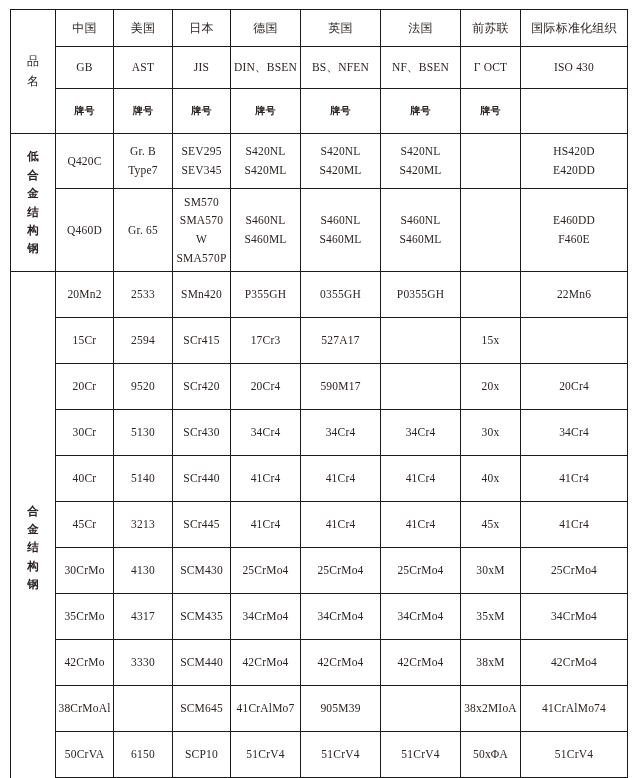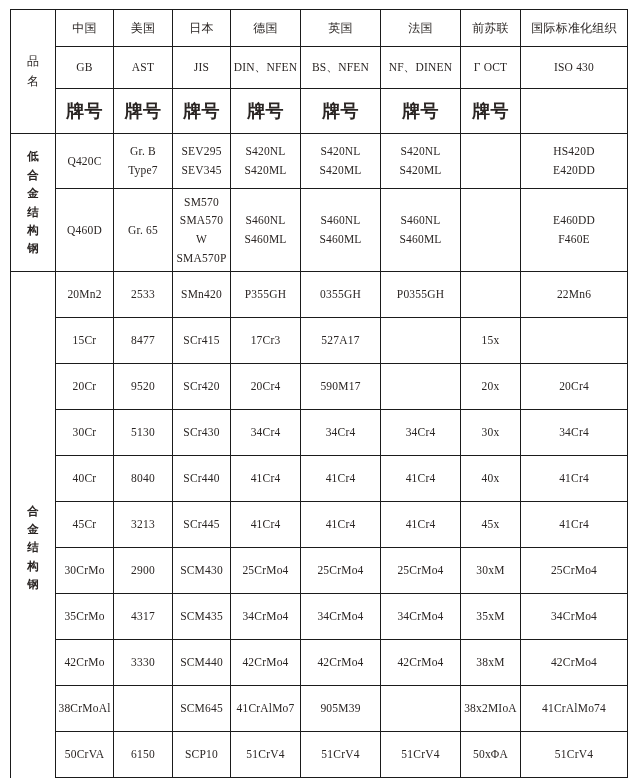--- a/index.html
+++ b/index.html
@@ -69,21 +69,21 @@
     width: 100%;
     text-align: center;
   }
   td.vcat .stack span {
     display: block;
     line-height: 1.6;
   }
   
   tr.hdr-country td { height: 34px; font-size: 12px; font-family: "DejaVu Sans","Liberation Sans",sans-serif; font-weight: 400; }
   tr.hdr-std td     { height: 39px; font-size: 11.5px; }
-  tr.hdr-mark td    { height: 42px; font-size: 18px; font-family: "DejaVu Sans","Liberation Sans",sans-serif; font-weight: 600;}
+  tr.hdr-mark td    { height: 42px; font-size: 10px; font-family: "DejaVu Sans","Liberation Sans",sans-serif; font-weight: 600;}
 
   tr.r-low-1 td { height: 52px; }
   tr.r-low-2 td { height: 80px; text-align: center; }
   tr.r-alloy td { height: 43px; }
 
   td.empty { }
   .multi { display: block; }
   .multi span { display: block; line-height: 1.62; }
 </style>
 </head>
@@ -111,23 +111,23 @@
           <td>德国</td>
           <td>英国</td>
           <td>法国</td>
           <td>前苏联</td>
           <td>国际标准化组织</td>
         </tr>
         <tr class="hdr-std">
           <td>GB</td>
           <td>AST</td>
           <td>JIS</td>
-          <td>DIN、NFEN</td>
+          <td>DIN、BSEN</td>
           <td>BS、NFEN</td>
-          <td>NF、DINEN</td>
+          <td>NF、BSEN</td>
           <td>Γ OCT</td>
           <td>ISO  430</td>
         </tr>
         <tr class="hdr-mark">
           <td>牌号</td>
           <td>牌号</td>
           <td>牌号</td>
           <td>牌号</td>
           <td>牌号</td>
           <td>牌号</td>
@@ -161,21 +161,21 @@
           <td><span class="multi"><span>2533</span></span></td>
           <td><span class="multi"><span>SMn420</span></span></td>
           <td><span class="multi"><span>P355GH</span></span></td>
           <td><span class="multi"><span>0355GH</span></span></td>
           <td><span class="multi"><span>P0355GH</span></span></td>
           <td class="empty"><span class="multi"><span></span></span></td>
           <td><span class="multi"><span>22Mn6</span></span></td>
         </tr>
         <tr class="r-alloy">
           <td><span class="multi"><span>15Cr</span></span></td>
-          <td><span class="multi"><span>8477</span></span></td>
+          <td><span class="multi"><span>2594</span></span></td>
           <td><span class="multi"><span>SCr415</span></span></td>
           <td><span class="multi"><span>17Cr3</span></span></td>
           <td><span class="multi"><span>527A17</span></span></td>
           <td class="empty"><span class="multi"><span></span></span></td>
           <td><span class="multi"><span>15x</span></span></td>
           <td class="empty"><span class="multi"><span></span></span></td>
         </tr>
         <tr class="r-alloy">
           <td><span class="multi"><span>20Cr</span></span></td>
           <td><span class="multi"><span>9520</span></span></td>
@@ -191,41 +191,41 @@
           <td><span class="multi"><span>5130</span></span></td>
           <td><span class="multi"><span>SCr430</span></span></td>
           <td><span class="multi"><span>34Cr4</span></span></td>
           <td><span class="multi"><span>34Cr4</span></span></td>
           <td><span class="multi"><span>34Cr4</span></span></td>
           <td><span class="multi"><span>30x</span></span></td>
           <td><span class="multi"><span>34Cr4</span></span></td>
         </tr>
         <tr class="r-alloy">
           <td><span class="multi"><span>40Cr</span></span></td>
-          <td><span class="multi"><span>8040</span></span></td>
+          <td><span class="multi"><span>5140</span></span></td>
           <td><span class="multi"><span>SCr440</span></span></td>
           <td><span class="multi"><span>41Cr4</span></span></td>
           <td><span class="multi"><span>41Cr4</span></span></td>
           <td><span class="multi"><span>41Cr4</span></span></td>
           <td><span class="multi"><span>40x</span></span></td>
           <td><span class="multi"><span>41Cr4</span></span></td>
         </tr>
         <tr class="r-alloy">
           <td><span class="multi"><span>45Cr</span></span></td>
           <td><span class="multi"><span>3213</span></span></td>
           <td><span class="multi"><span>SCr445</span></span></td>
           <td><span class="multi"><span>41Cr4</span></span></td>
           <td><span class="multi"><span>41Cr4</span></span></td>
           <td><span class="multi"><span>41Cr4</span></span></td>
           <td><span class="multi"><span>45x</span></span></td>
           <td><span class="multi"><span>41Cr4</span></span></td>
         </tr>
         <tr class="r-alloy">
           <td><span class="multi"><span>30CrMo</span></span></td>
-          <td><span class="multi"><span>2900</span></span></td>
+          <td><span class="multi"><span>4130</span></span></td>
           <td><span class="multi"><span>SCM430</span></span></td>
           <td><span class="multi"><span>25CrMo4</span></span></td>
           <td><span class="multi"><span>25CrMo4</span></span></td>
           <td><span class="multi"><span>25CrMo4</span></span></td>
           <td><span class="multi"><span>30xM</span></span></td>
           <td><span class="multi"><span>25CrMo4</span></span></td>
         </tr>
         <tr class="r-alloy">
           <td><span class="multi"><span>35CrMo</span></span></td>
           <td><span class="multi"><span>4317</span></span></td>

